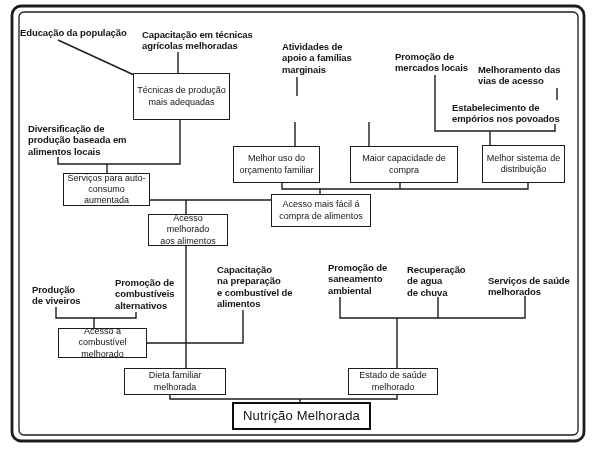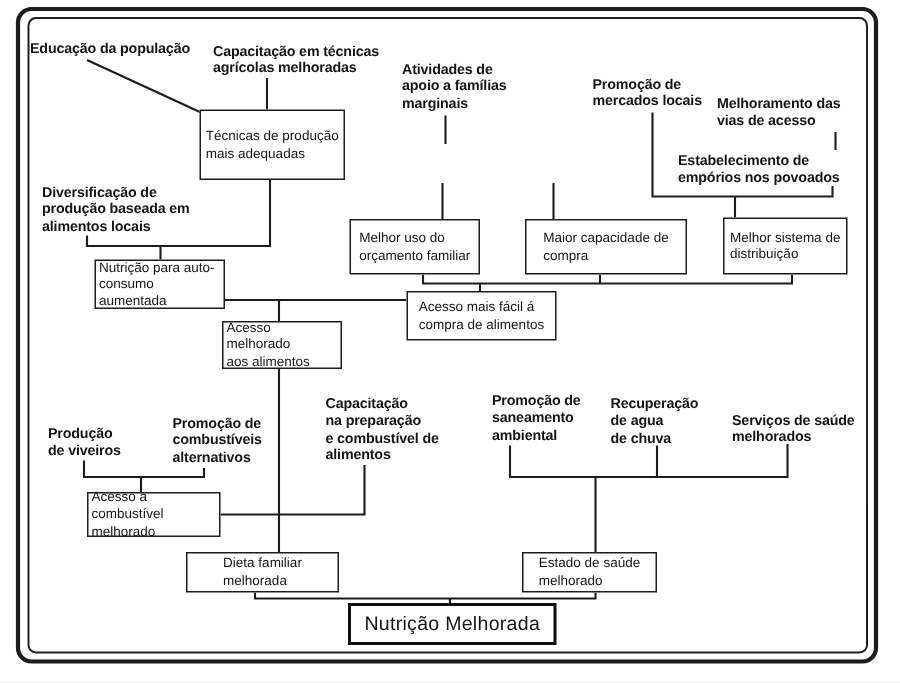--- a/index.html
+++ b/index.html
@@ -11,21 +11,21 @@
   }
   svg.wires{position:absolute;left:0;top:0;width:600px;height:455px;}
   .lbl{
     position:absolute;font-weight:bold;font-size:9.5px;line-height:1.2;
     white-space:pre-line;color:#141414;letter-spacing:-0.1px;
   }
   .lbl.center{}
   .node{
     position:absolute;box-sizing:border-box;border:1.4px solid #1c1c1c;
     background:#ffffff;display:flex;align-items:center;justify-content:center;
-    font-size:9px;line-height:1.25;white-space:pre-line;
+    text-align:center;font-size:9px;line-height:1.25;white-space:pre-line;
     color:#141414;padding:1px 2px;
   }
   .node.final{
     border:2.6px solid #0d0d0d;font-weight:normal;font-size:13px;letter-spacing:0.2px;
   }
 </style>
 </head>
 <body>
 
 <div class="canvas">
@@ -50,21 +50,21 @@
     <path d="M186,246 V368"></path>
     <path d="M56,307 V318 H136 V312 M94,318 V328"></path>
     <path d="M147,343 H243 V310"></path>
     <path d="M340,297 V318 H525 V296 M438,297 V318 M397,318 V368"></path>
     <path d="M170,395 V399 H397 V395 M300,399 V403"></path>
   </svg>
 
   <div class="lbl" style="left:20px;top:27px">Educação da população</div>
   <div class="lbl" style="left:142px;top:29px">Capacitação em técnicas
 agrícolas melhoradas</div>
-  <div class="lbl" style="left:268px;top:41px">Atividades de
+  <div class="lbl" style="left:282px;top:41px">Atividades de
 apoio a famílias
 marginais</div>
   <div class="lbl" style="left:395px;top:51px">Promoção de
 mercados locais</div>
   <div class="lbl center" style="left:478px;top:64px;width:92px">Melhoramento das
 vias de acesso</div>
   <div class="lbl center" style="left:452px;top:102px;width:118px">Estabelecimento de
 empórios nos povoados</div>
   <div class="lbl" style="left:28px;top:123px">Diversificação de
 produção baseada em
@@ -88,21 +88,21 @@
 melhorados</div>
 
   <div class="node" style="left:133px;top:73px;width:97px;height:47px">Técnicas de produção
 mais adequadas</div>
   <div class="node" style="left:233px;top:146px;width:87px;height:37px">Melhor uso do
 orçamento familiar</div>
   <div class="node" style="left:350px;top:146px;width:108px;height:37px">Maior capacidade de
 compra</div>
   <div class="node" style="left:482px;top:145px;width:83px;height:38px">Melhor sistema de
 distribuição</div>
-  <div class="node" style="left:63px;top:173px;width:87px;height:33px">Nutrição para auto-
+  <div class="node" style="left:63px;top:173px;width:87px;height:33px">Serviços para auto-
 consumo aumentada</div>
   <div class="node" style="left:271px;top:194px;width:100px;height:33px">Acesso mais fácil á
 compra de alimentos</div>
   <div class="node" style="left:148px;top:214px;width:80px;height:32px">Acesso melhorado
 aos alimentos</div>
   <div class="node" style="left:58px;top:328px;width:89px;height:30px">Acesso a combustível
 melhorado</div>
   <div class="node" style="left:124px;top:368px;width:102px;height:27px">Dieta familiar
 melhorada</div>
   <div class="node" style="left:348px;top:368px;width:90px;height:27px">Estado de saúde

